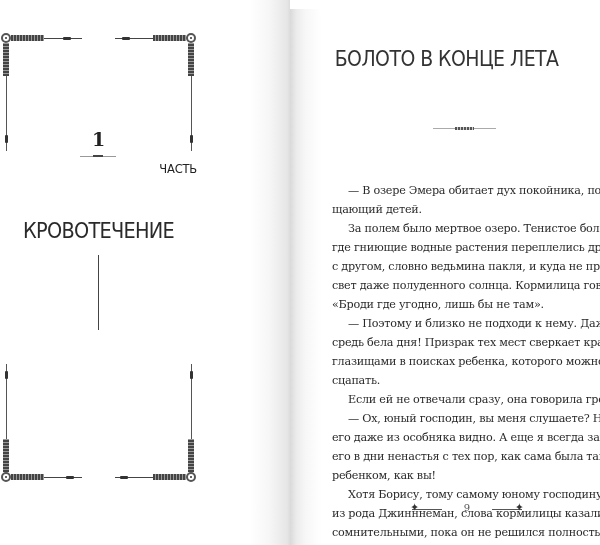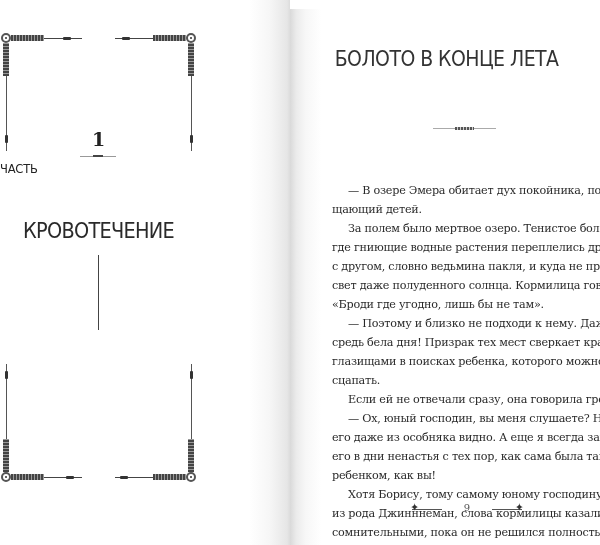--- a/index.html
+++ b/index.html
@@ -42,21 +42,21 @@
     position:absolute; left:0; width:197px; top:128px; text-align:center;
     font-family:"DejaVu Serif", serif; font-weight:bold; font-size:19px; color:#222;
   }
   .part-rule {
     position:absolute; left:80px; width:36px; top:156px; height:1px; background:#999;
   }
   .part-rule::after {
     content:""; position:absolute; left:13px; top:-1px; width:10px; height:2px; background:#444;
   }
   .part-label {
-    position:absolute; left:0; width:197px; top:162px; text-align:left;
+    position:absolute; left:0; width:197px; top:162px; text-align:right;
     font-family:"DejaVu Sans", sans-serif; font-size:11.5px; letter-spacing:-0.2px; color:#222;
   }
   .part-title {
     position:absolute; left:0; width:197px; top:219px; text-align:center;
     font-family:"DejaVu Sans", sans-serif; font-weight:normal; font-size:21px; letter-spacing:-0.8px;
     color:#2a2a2a; transform:scaleX(0.92);
   }
   .vline {
     position:absolute; left:98px; top:255px; width:1px; height:75px; background:#444;
   }

